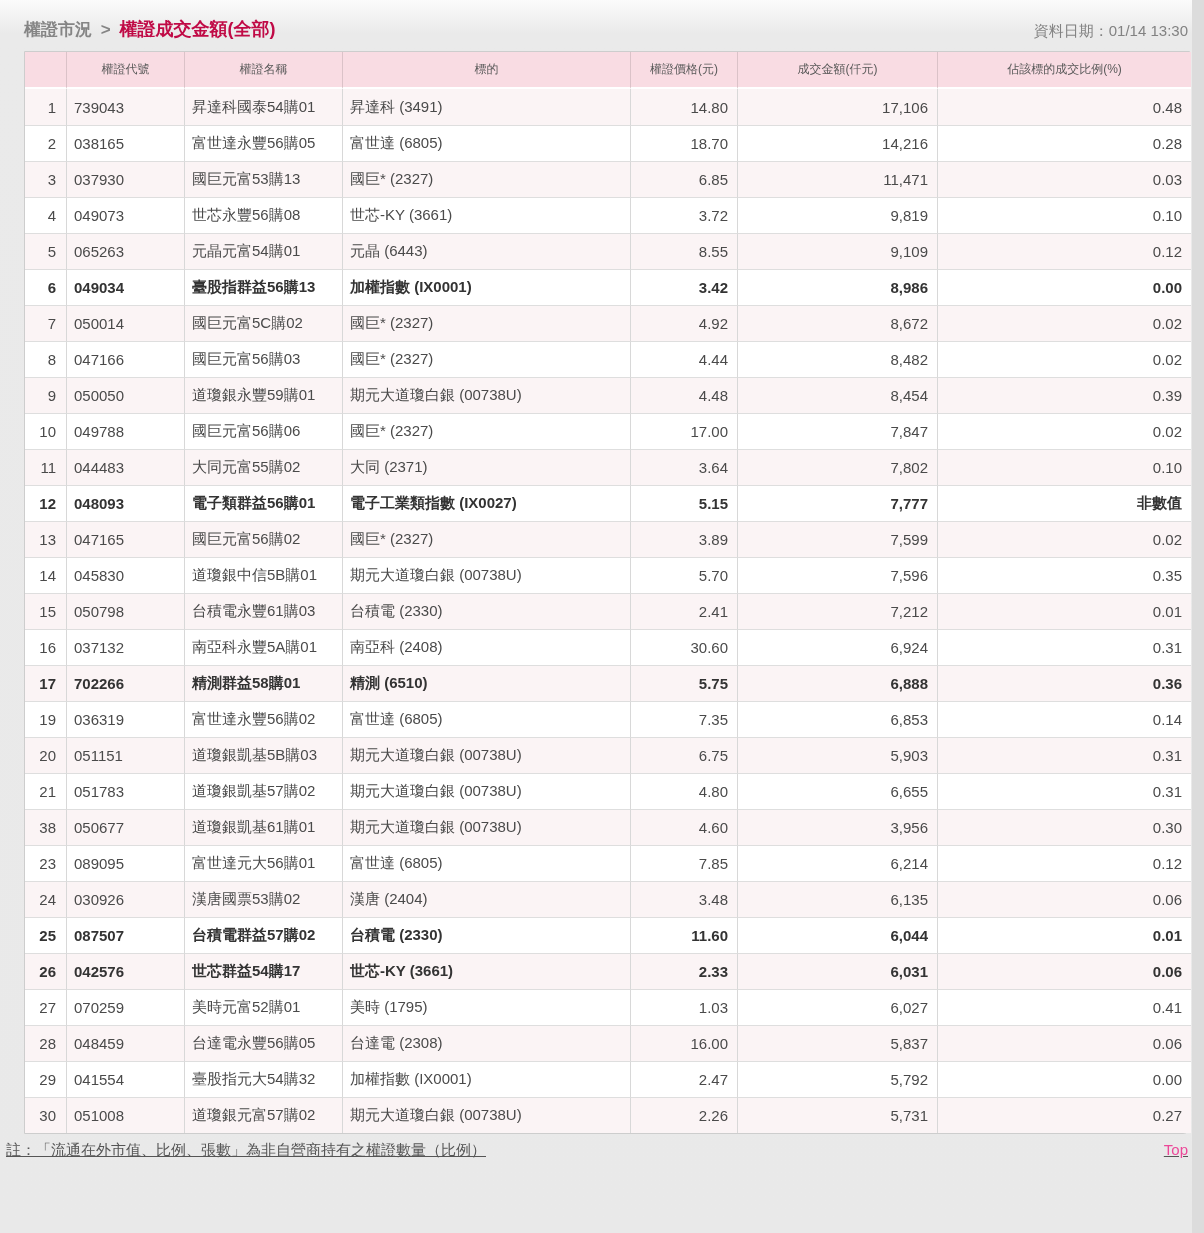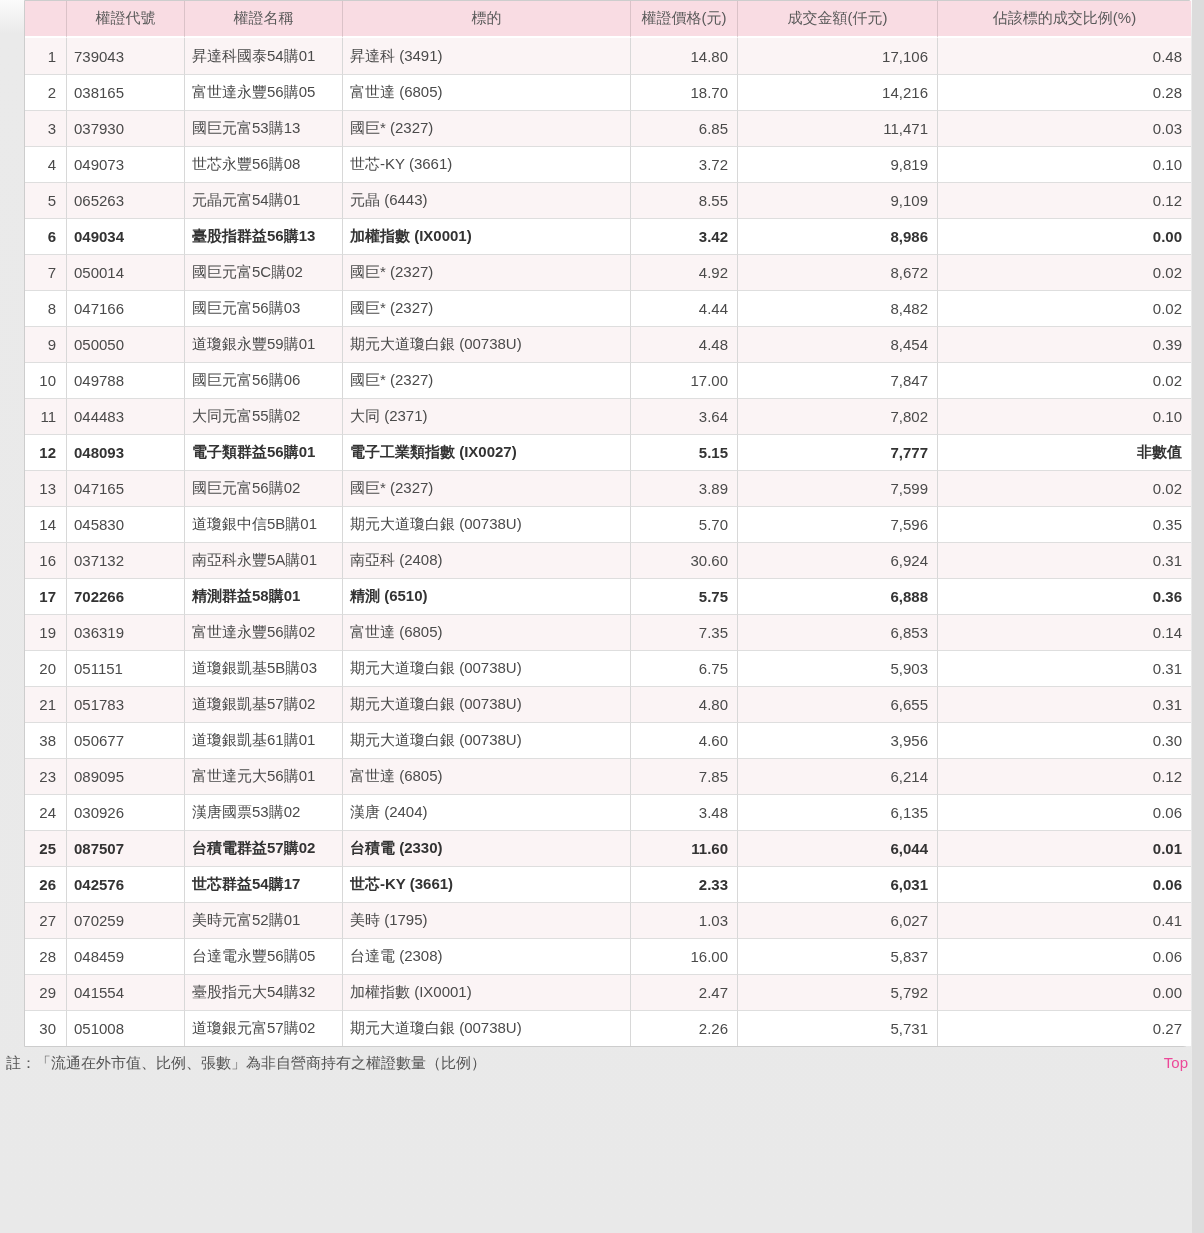--- a/index.html
+++ b/index.html
@@ -24,50 +24,58 @@
   .crumb-page { font-size:18px; }
   .data-date { font-size:15px; color:#828282; padding-bottom:1px; }
 
   .table-wrap {
     margin-left:24px; width:1166px;
     border:1px solid #cdcdcd; border-radius:0 0 7px 0;
     background:#ffffff; box-sizing:border-box;
   }
   table { border-collapse:separate; border-spacing:0; table-layout:fixed; width:100%; }
   th {
-    height:35px; font-size:15px; font-weight:normal; color:#5a5a5a;
+    height:35px; font-size:12px; font-weight:normal; color:#5a5a5a;
     text-align:center; border-right:1px solid #dbc2c8; border-bottom:2px solid #ffffff;
     padding:0 4px; white-space:nowrap; overflow:hidden;
   }
   th:last-child { border-right:none; }
   td {
     height:36px; font-size:15px; color:#4a4a4a;
     border-right:1px solid #d8d8d8; border-top:1px solid #dedede;
     padding:0 8px; white-space:nowrap; overflow:hidden; box-sizing:border-box;
   }
   td:last-child { border-right:none; }
   tbody tr:first-child td { border-top:none; }
   tbody tr:nth-child(even) { background:#ffffff; }
   tr.bold td { font-weight:bold; color:#333333; }
   .c-no { text-align:right; padding-right:10px; }
   .c-left { text-align:left; padding-left:7px; }
   .num { text-align:right; padding-right:9px; }
 
   .footer {
     display:flex; justify-content:space-between; align-items:flex-start;
-    padding:7px 16px 0 6px; font-size:15px; color:#555555;
+    padding:7px 16px 0 6px; font-size:15px; color:#555555;text-decoration:underline;
   }
   .top-link { color:#ec4899; text-decoration:none; cursor:pointer; }
 </style>
 <style>th{background:#f9dce3;}tbody tr:nth-child(odd){background:#fbf4f5;}</style></head>
 <body>
 
 <div class="scroll-strip"></div>
 
 <div class="page">
+  <div class="topbar">
+    <div class="breadcrumb">
+      <span class="crumb-section">權證市況</span>
+      <span class="crumb-sep">&gt;</span>
+      <span class="crumb-page" id="page-title" style="color: rgb(192, 10, 70);">權證成交金額(全部)</span>
+    </div>
+    <div class="data-date">資料日期：01/14 13:30</div>
+  </div>
 
   <div class="table-wrap">
     <table>
       <colgroup>
         <col style="width:42px">
           <col style="width:118px">
           <col style="width:158px">
         <col style="width:288px">
           <col style="width:107px">
           <col style="width:200px">
@@ -205,20 +213,29 @@
           <tr>
     <td class="c-no">14</td>
     <td class="c-left">045830</td>
     <td class="c-left">道瓊銀中信5B購01</td>
     <td class="c-left">期元大道瓊白銀 (00738U)</td>
     <td class="num">5.70</td>
     <td class="num">7,596</td>
     <td class="num">0.35</td>
   </tr>
           <tr>
+    <td class="c-no">15</td>
+    <td class="c-left">050798</td>
+    <td class="c-left">台積電永豐61購03</td>
+    <td class="c-left">台積電 (2330)</td>
+    <td class="num">2.41</td>
+    <td class="num">7,212</td>
+    <td class="num">0.01</td>
+  </tr>
+          <tr>
     <td class="c-no">16</td>
     <td class="c-left">037132</td>
     <td class="c-left">南亞科永豐5A購01</td>
     <td class="c-left">南亞科 (2408)</td>
     <td class="num">30.60</td>
     <td class="num">6,924</td>
     <td class="num">0.31</td>
   </tr>
           <tr class="bold">
     <td class="c-no">17</td>

